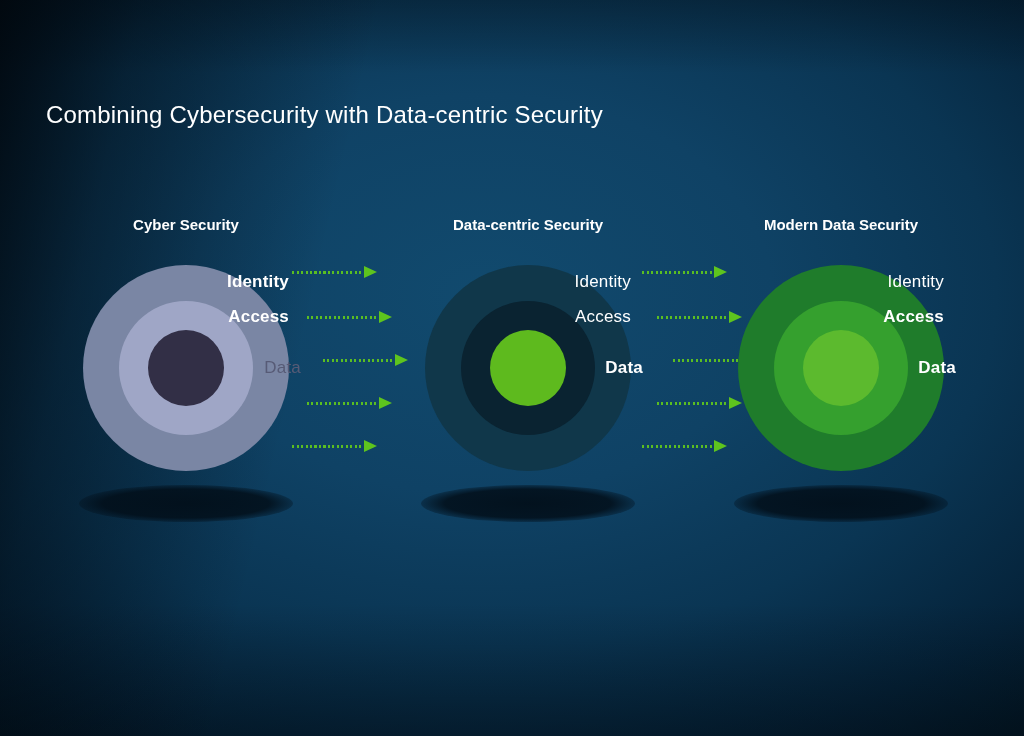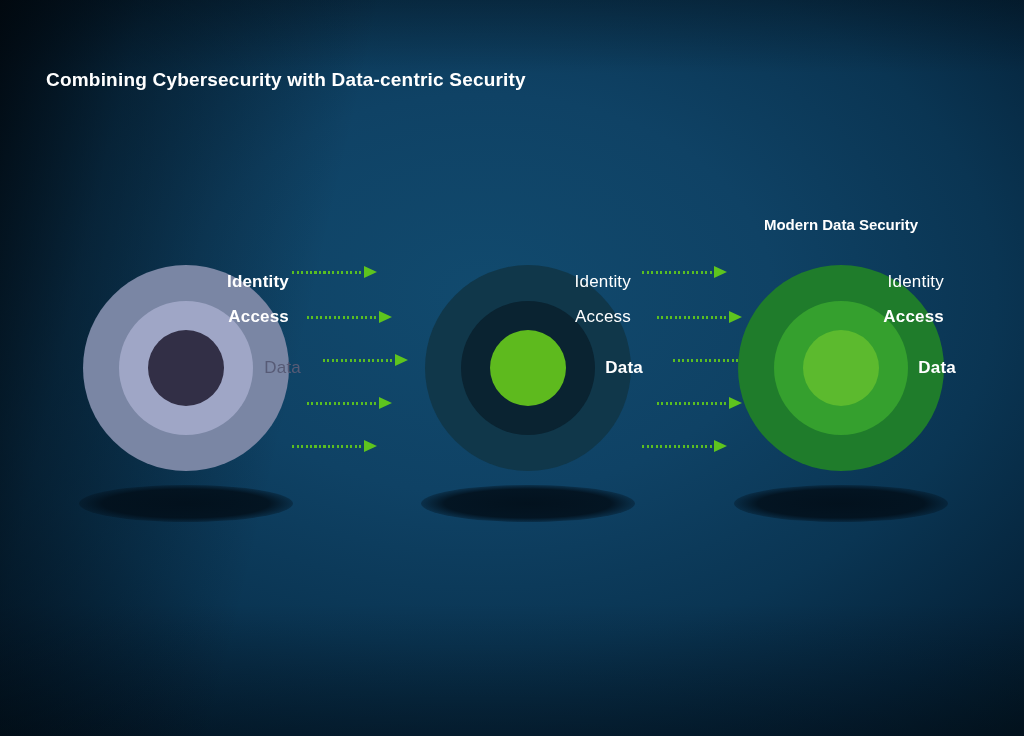--- a/index.html
+++ b/index.html
@@ -14,21 +14,21 @@
     background-image:
       linear-gradient(103deg, rgba(1,7,13,0.93) 0%, rgba(1,7,13,0.45) 12%, rgba(1,7,13,0) 32%),
       linear-gradient(180deg, rgba(1,8,14,0.35) 0%, rgba(1,8,14,0) 10%, rgba(1,8,14,0) 82%, rgba(1,8,14,0.4) 100%),
       radial-gradient(ellipse 830px 570px at 47% 40%,
         var(--bg-center, #114a6e) 0%, #0f4265 35%, #0a3553 62%, #05233a 85%, var(--bg-edge, #031827) 100%);
   }
 
   
   .title-block { position: absolute; left: 46px; top: 69px; color: #fff; }
   .title-block h1 { font-size: 31px; font-weight: 700; letter-spacing: 0.2px; line-height: 1.15; }
-  .title-block p  { font-size: 19px; font-weight: 700; margin-top: 0; letter-spacing: 0.2px; }
+  .title-block p  { font-size: 24px; font-weight: 400; margin-top: 32px; letter-spacing: 0.2px; }
 
   
   .diagram { position: absolute; top: 216px; width: 206px; height: 320px; }
   .diagram.d0 { left: 83px; }
   .diagram.d1 { left: 425px; }
   .diagram.d2 { left: 738px; }
 
   .diagram-title {
     position: absolute; top: 0; left: -20px; width: 246px;
     text-align: center; font-size: 15px; font-weight: 700; color: #fff;
@@ -94,20 +94,21 @@
 </head>
 <body>
 
 <div class="slide">
 
   <header class="title-block">
     <p>Combining Cybersecurity with Data-centric Security</p>
   </header>
 
   <section class="diagram d0">
+    <h2 class="diagram-title">Cyber Security</h2>
     <div class="rings">
       <div class="ring outer" style="background-color: rgb(122, 134, 164);"></div>
       <div class="ring middle" style="background-color: rgb(159, 166, 198);"></div>
       <div class="ring inner" style="background-color: rgb(50, 47, 70);"></div>
       <span class="lbl lbl-identity">Identity</span>
       <span class="lbl lbl-access">Access</span>
       <span class="lbl lbl-data" style="color: rgb(87, 91, 118);">Data</span>
     </div>
     <div class="shadow"></div>
   </section>
@@ -129,20 +130,21 @@
         <span class="dots"></span>
         <span class="head"></span>
       </div>
     <div class="arrow g1 a5">
         <span class="dots"></span>
         <span class="head"></span>
       </div>
   </div>
 
   <section class="diagram d1">
+    <h2 class="diagram-title">Data-centric Security</h2>
     <div class="rings">
       <div class="ring outer" style="background-color: rgb(16, 55, 74);"></div>
       <div class="ring middle" style="background-color: rgb(10, 35, 49);"></div>
       <div class="ring inner" style="background-color: rgb(94, 186, 30);"></div>
       <span class="lbl lbl-identity">Identity</span>
       <span class="lbl lbl-access">Access</span>
       <span class="lbl lbl-data" style="color: rgb(255, 255, 255);">Data</span>
     </div>
     <div class="shadow"></div>
   </section>

